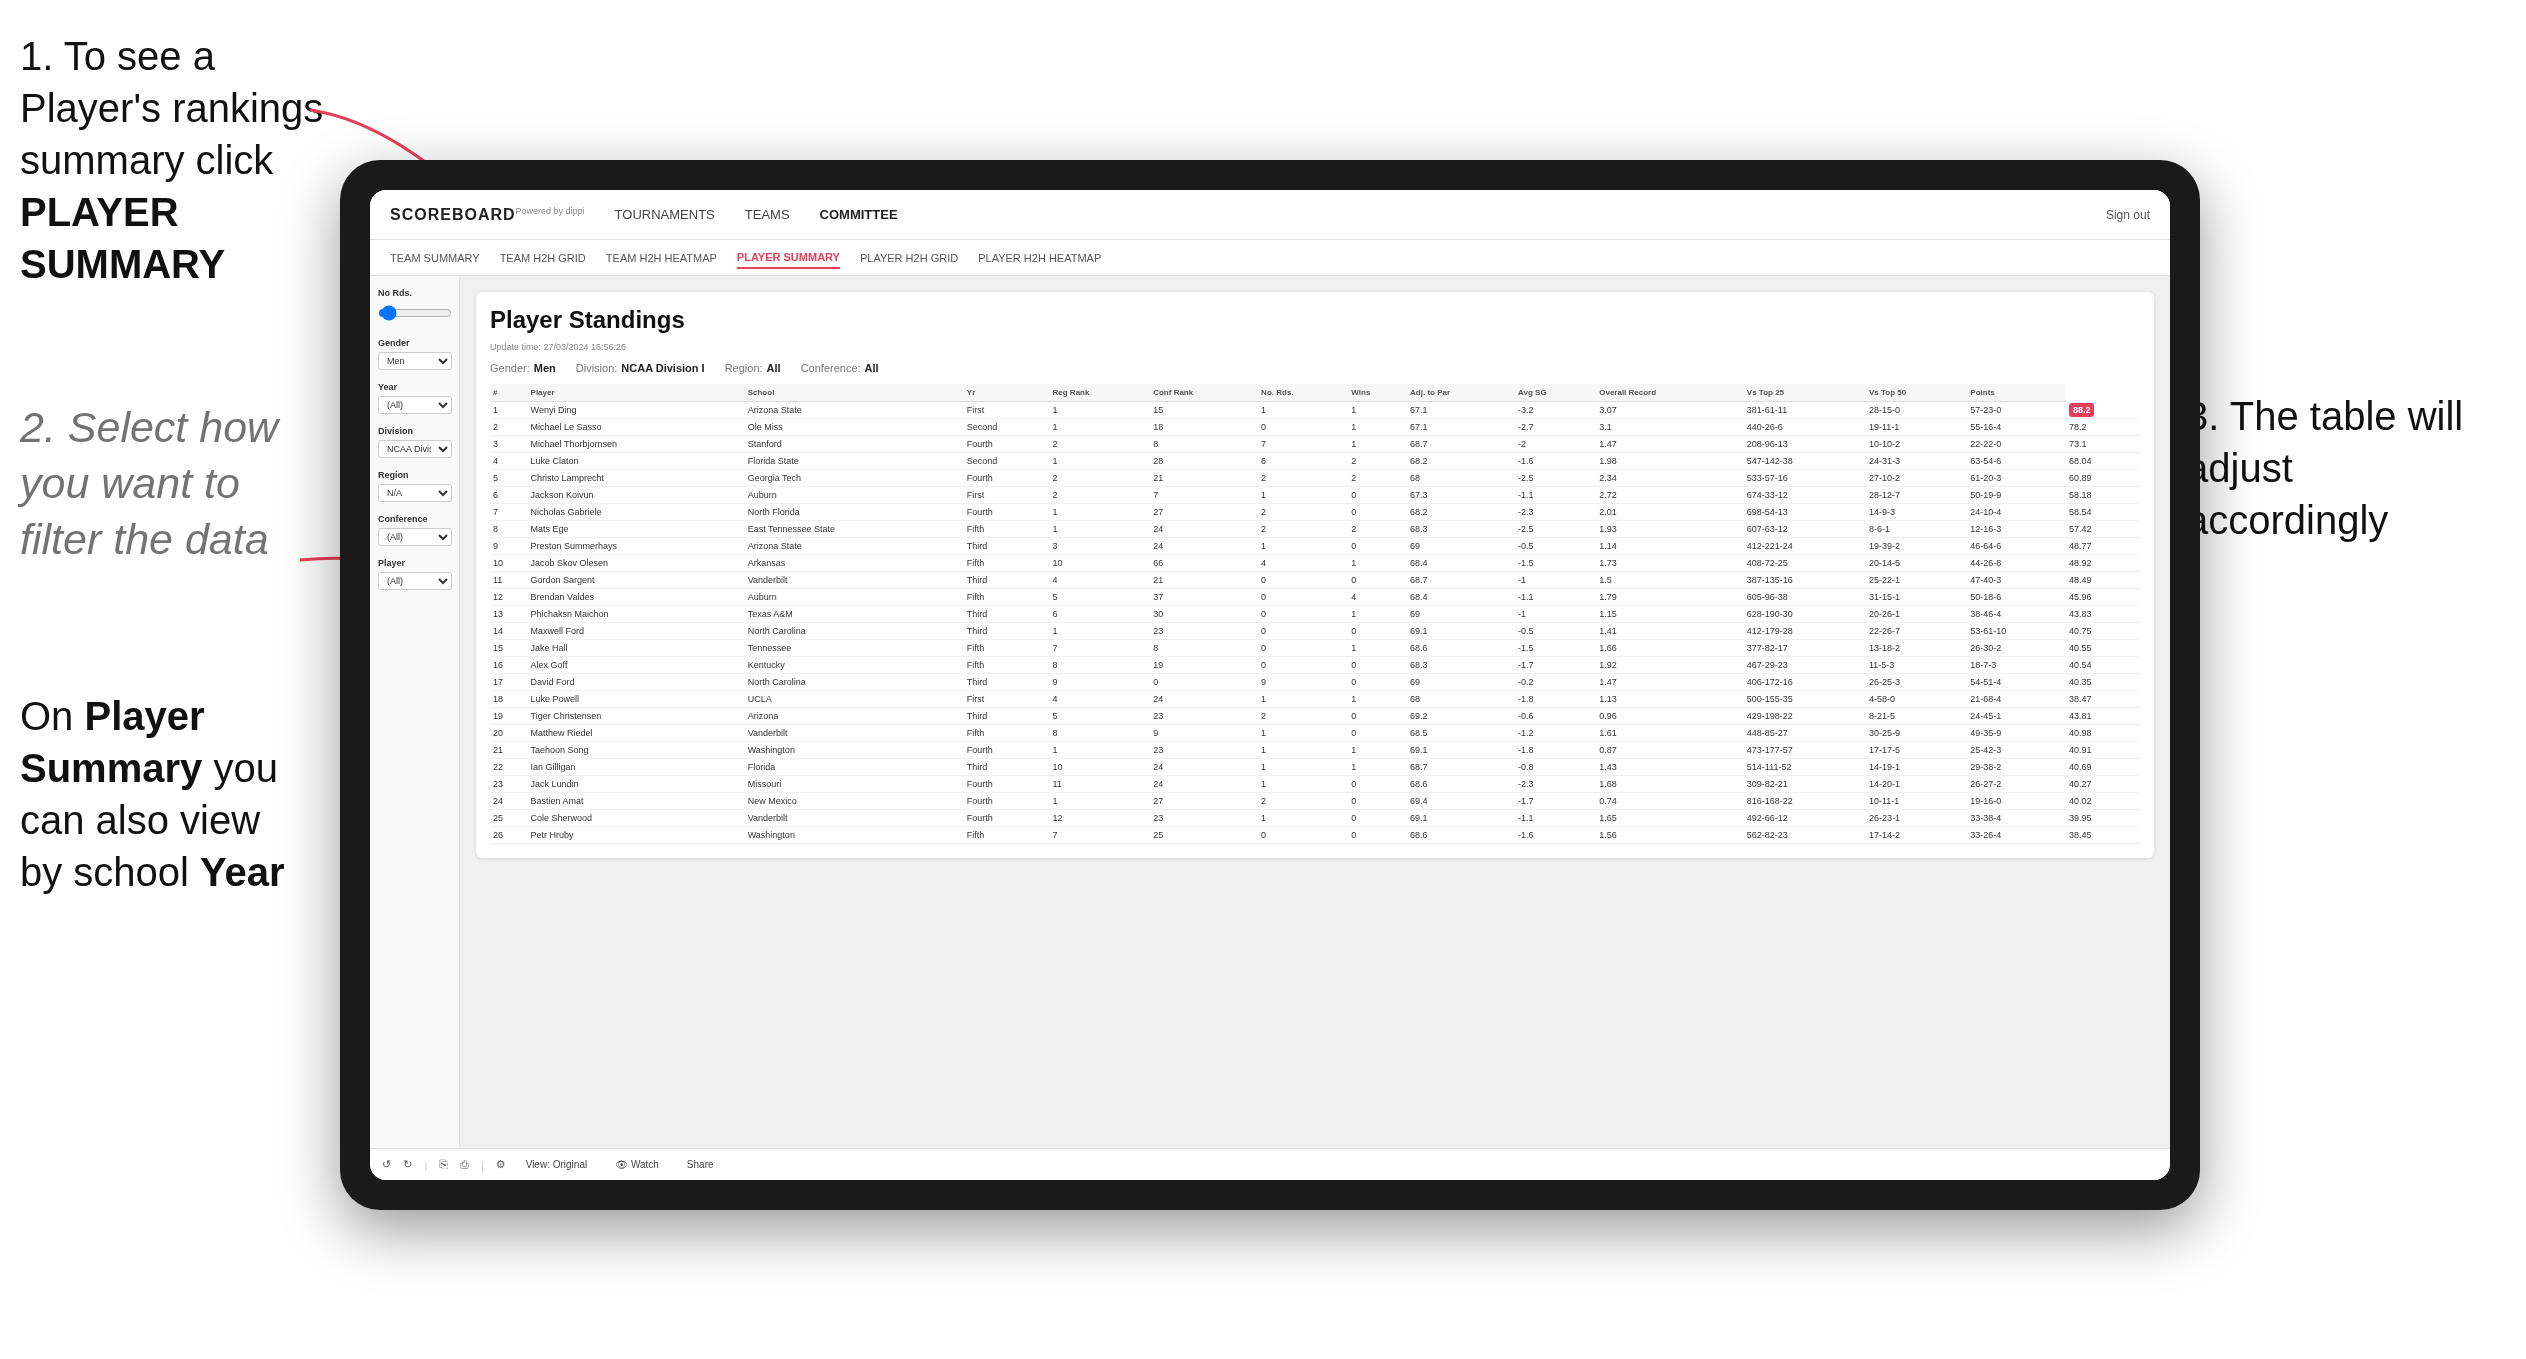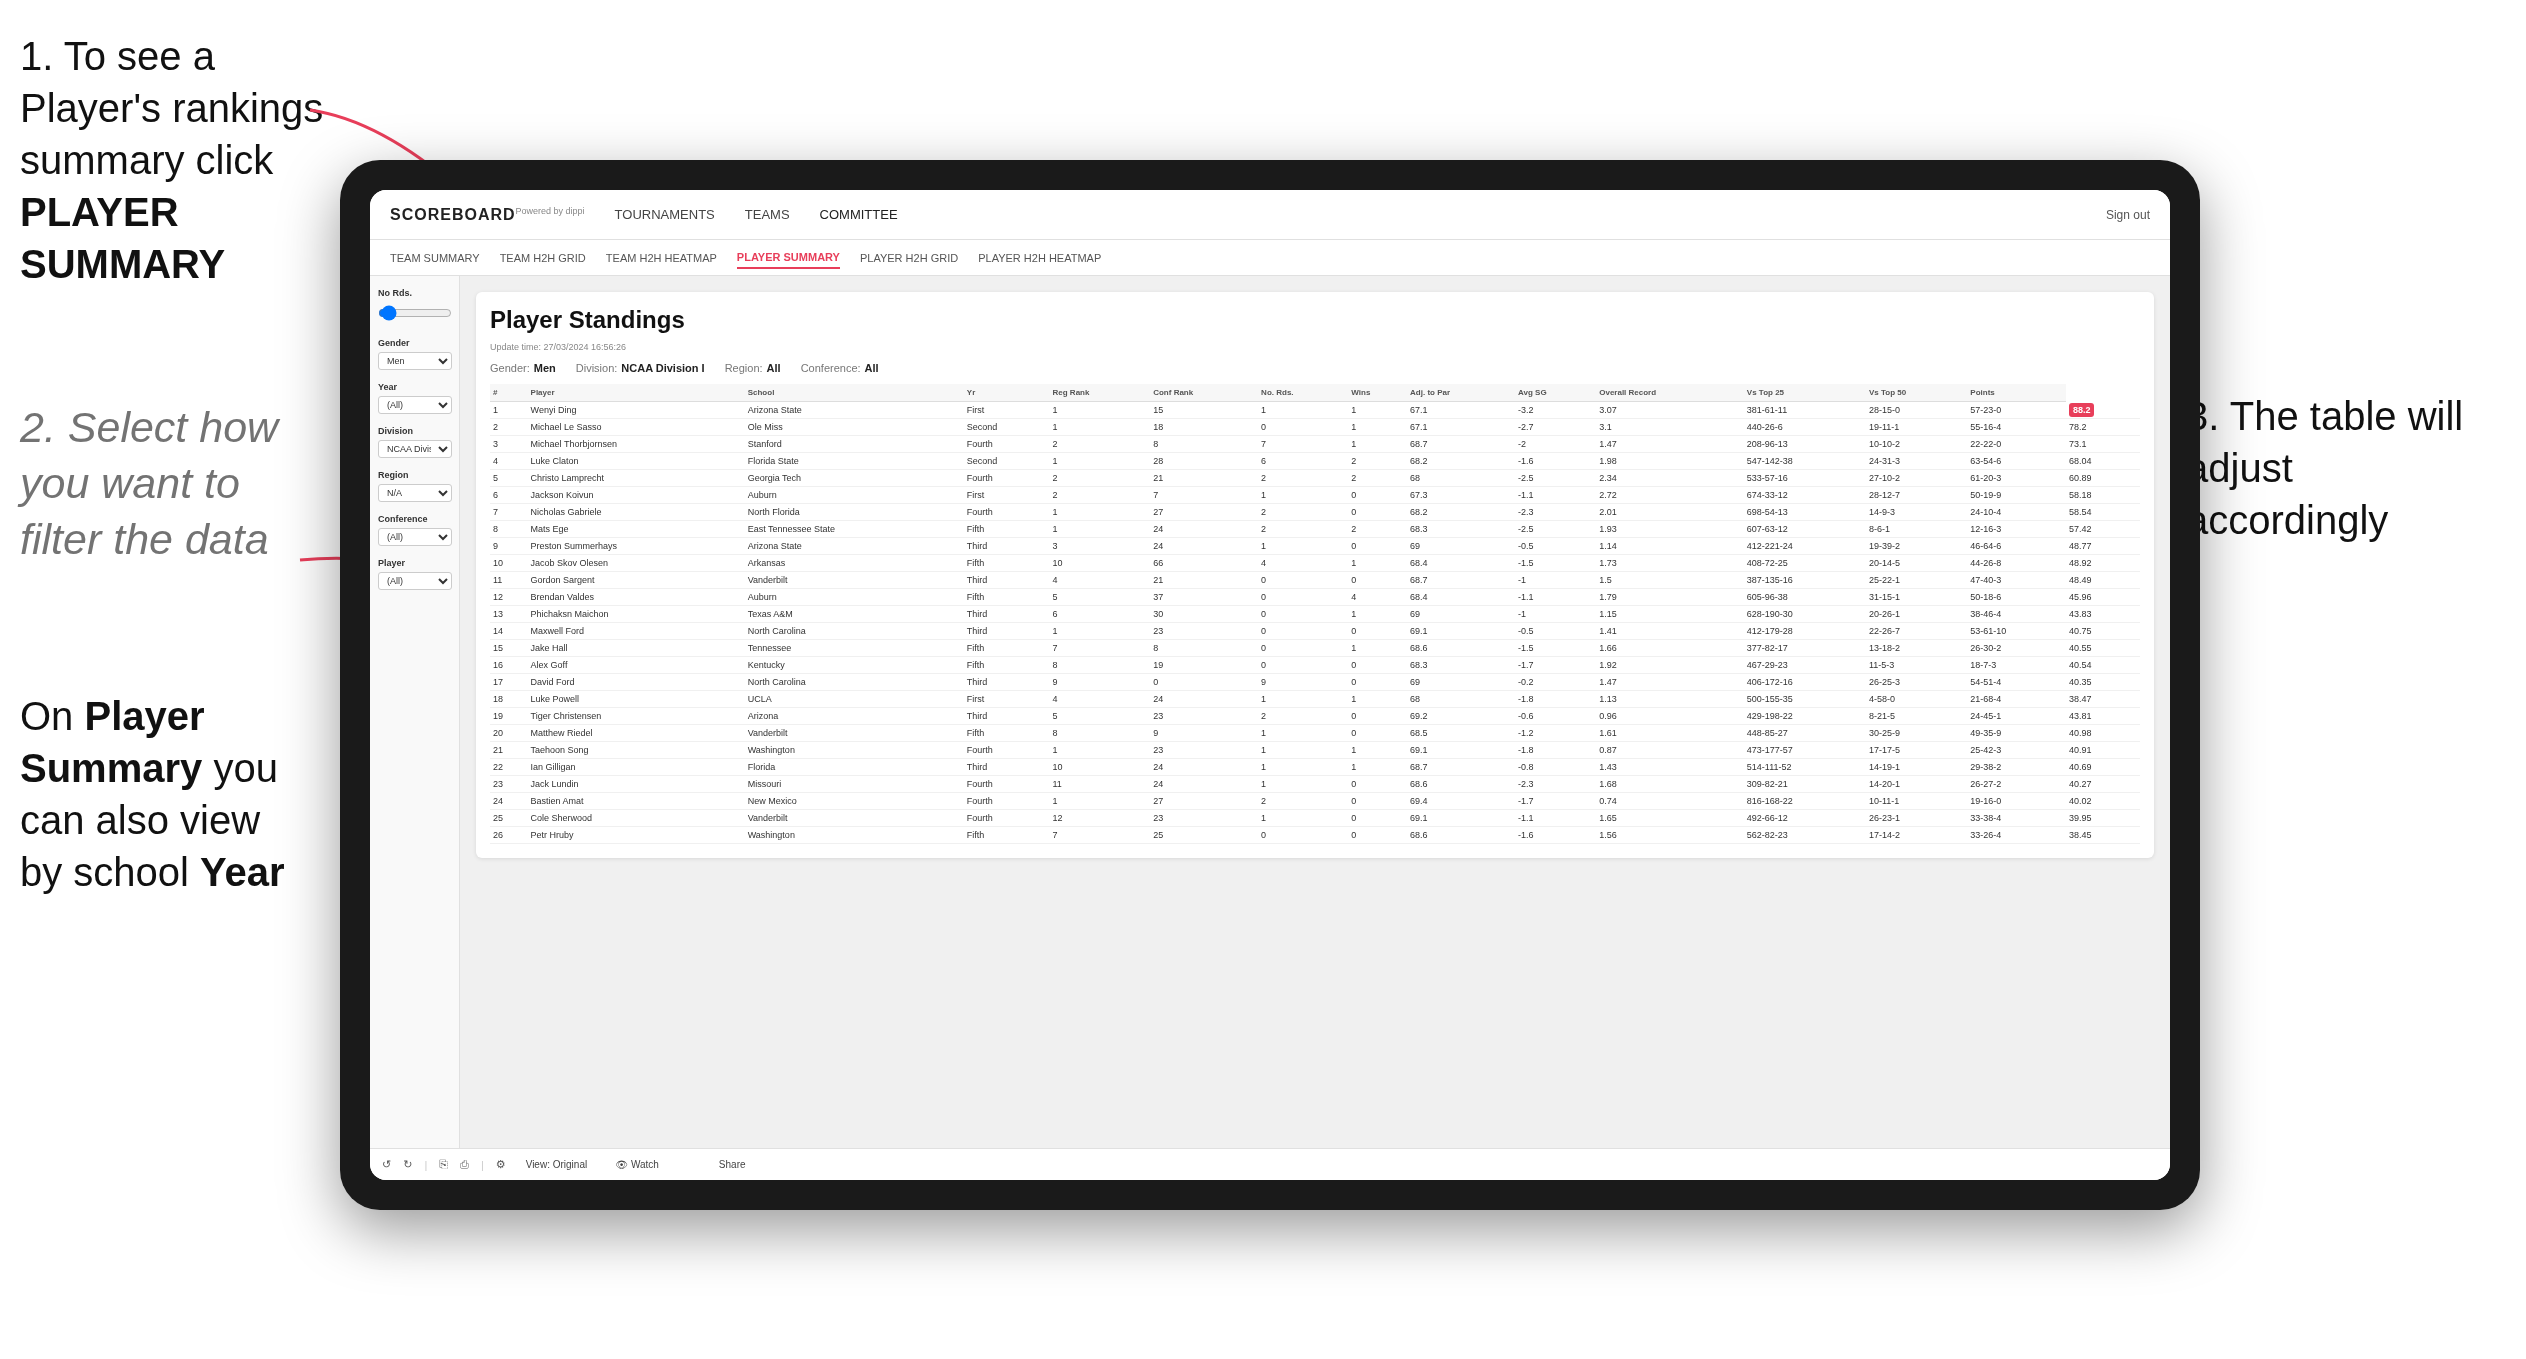--- a/index.html
+++ b/index.html
@@ -74,21 +74,21 @@
     }
     .nav-item {
       font-size: 13px;
       color: #444;
       padding: 4px 0;
       cursor: pointer;
       text-decoration: none;
     }
     .nav-item.active {
       color: #222;
-      font-weight: 400;
+      font-weight: 700;
     }
     .header-right {
       display: flex;
       align-items: center;
       gap: 10px;
       font-size: 12px;
       color: #555;
     }
 
     
@@ -886,17 +886,17 @@
       <span style="cursor:pointer;">↻</span>
       <span style="color:#ccc;">|</span>
       <span style="cursor:pointer;">⎘</span>
       <span style="cursor:pointer;">⎙</span>
       <span style="color:#ccc;">|</span>
       <span style="cursor:pointer;">⚙</span>
       <span class="toolbar-btn" style="cursor:pointer;">View: Original</span>
       <span class="toolbar-btn" style="cursor:pointer;">
         👁 <span>Watch</span>
       </span>
-      <span class="toolbar-btn" style="cursor:pointer;margin-left:32px;">Share</span>
+      <span class="toolbar-btn" style="cursor:pointer;">Share</span>
     </div>
 
   </div>
 </div>
 
 </body></html>

